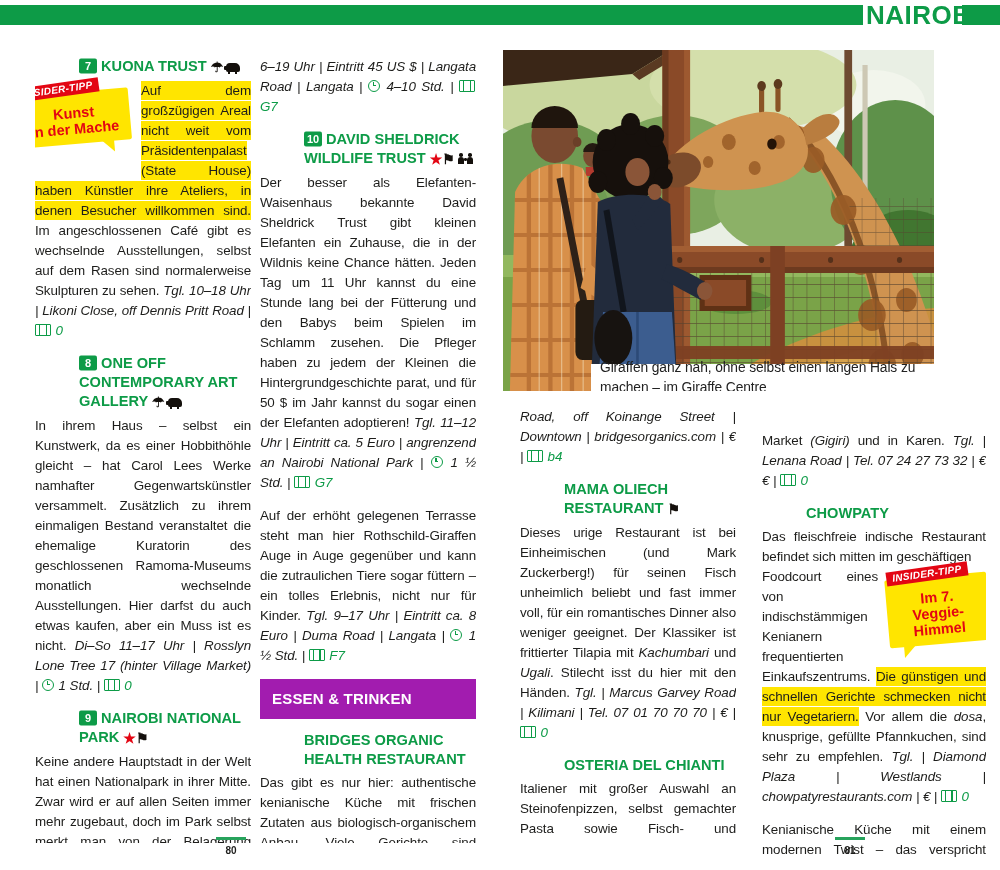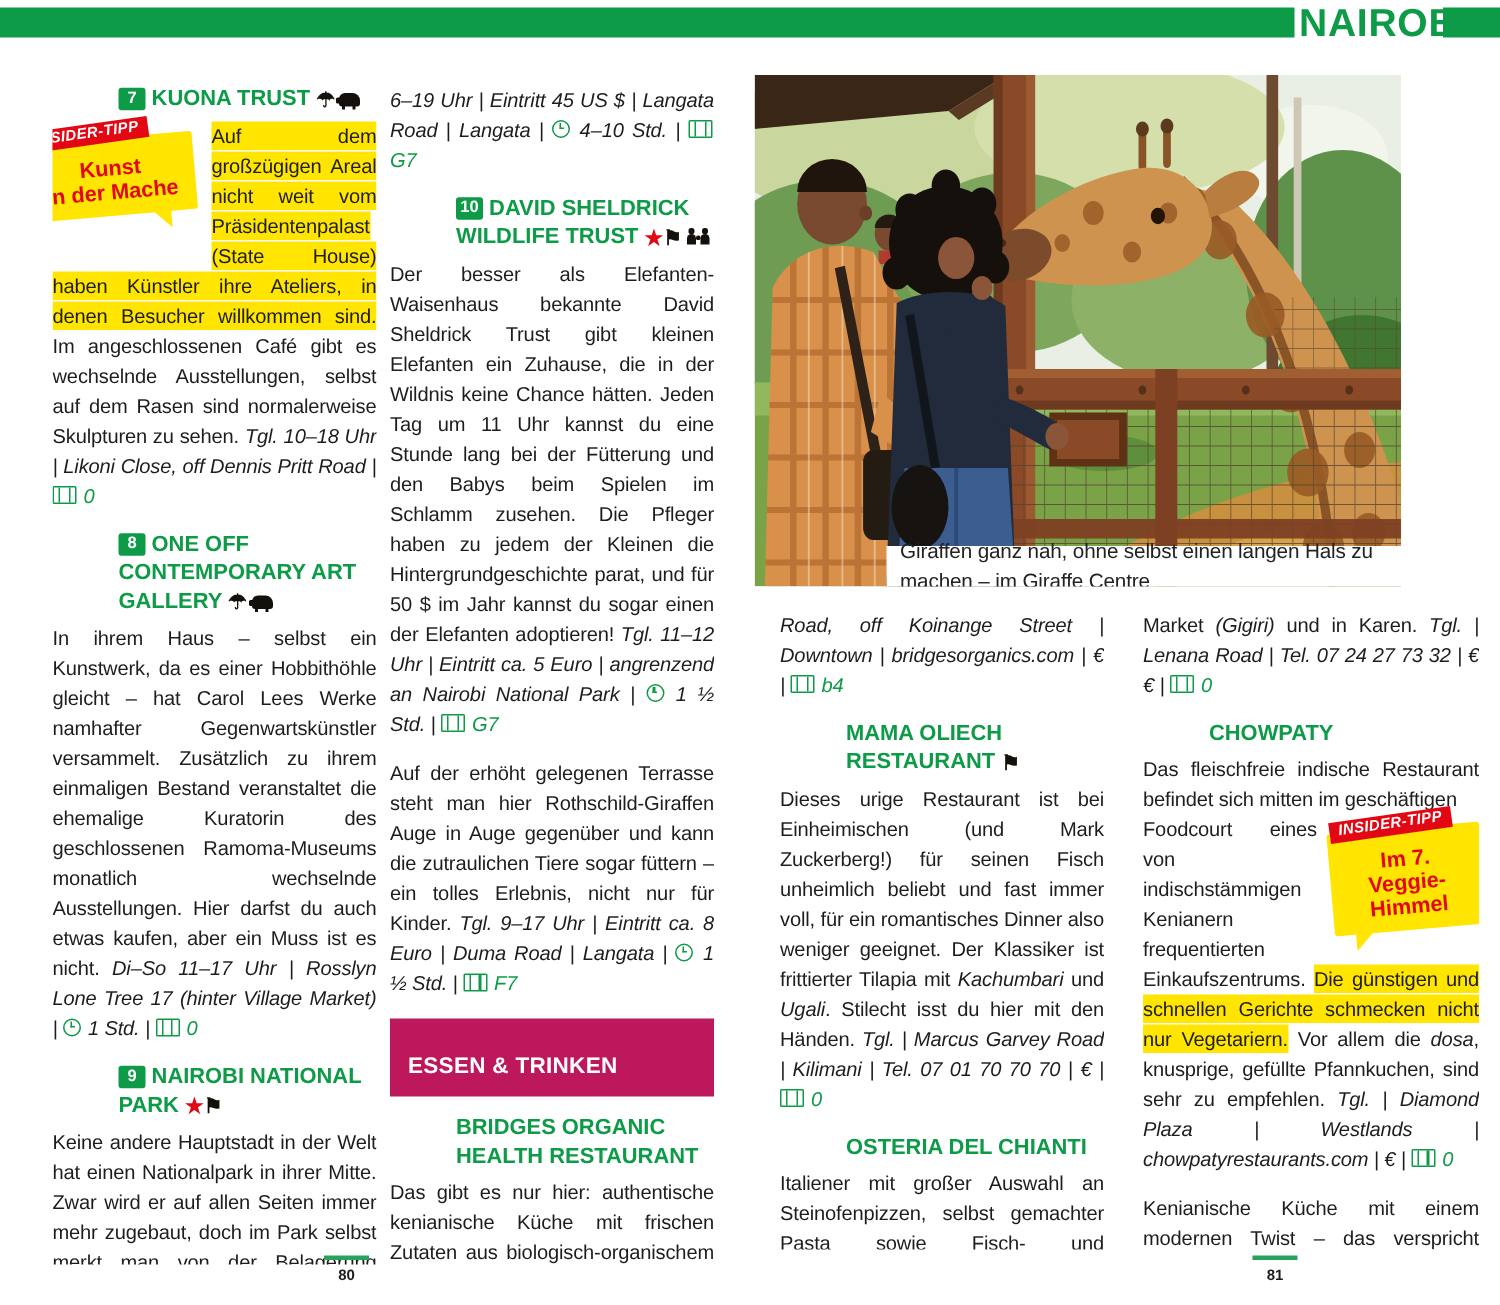--- a/index.html
+++ b/index.html
@@ -12,21 +12,21 @@
   
   .topbar-left{position:absolute;left:0;top:5px;width:863px;height:20px;background:#0d9b47;}
   .topbar-right{position:absolute;right:0;top:5px;width:38px;height:20px;background:#0d9b47;}
   .top-title{position:absolute;left:866px;top:3px;width:96px;text-align:center;
     color:#0d9b47;font-weight:bold;font-size:26px;letter-spacing:.5px;line-height:24px;}
   
   .col{position:absolute;top:57px;width:216px;}
   #col1{left:35px;height:786px;overflow:hidden;}
   #col2{left:260px;height:786px;overflow:hidden;}
   #col3{left:520px;top:407px;height:426px;overflow:hidden;}
-  #col4{left:762px;top:407px;width:224px;height:426px;overflow:hidden;}
+  #col4{left:762px;top:431px;width:224px;height:426px;overflow:hidden;}
   .entry{margin:0 0 13px;}
   .entry h3{margin:0 0 4px;font-size:14.6px;line-height:19px;color:#0d9b47;
     font-weight:bold;letter-spacing:0;padding-left:44px;}
   .entry p{margin:0;text-align:justify;}
   .t-ht{color:#0d9b47;}
   .t-i{font-style:italic;}
   .t-gi{font-style:italic;color:#0d9b47;}
   .t-hl{background:#ffe500;padding:2px 0;}
   .badge{display:inline-block;min-width:14px;padding:0 2px;height:15px;background:#0d9b47;
     color:#fff;font-size:11px;line-height:15px;text-align:center;border-radius:2px;
@@ -63,22 +63,22 @@
     font-size:10px;font-weight:bold;font-style:italic;line-height:14px;padding:0 6px;
     transform:rotate(-8deg);z-index:2;letter-spacing:.3px;white-space:nowrap;}
   .tip-bubble{position:absolute;top:9px;left:1px;right:1px;background:#ffe500;
     transform:rotate(-5deg);padding:13px 2px 7px;text-align:center;color:#e30613;
     font-weight:bold;font-size:14.5px;line-height:16px;border-radius:2px;font-style:normal;letter-spacing:0;}
   .tip-bubble::after{content:"";position:absolute;bottom:-11px;right:18px;width:0;height:0;
     border-left:13px solid transparent;border-top:13px solid #ffe500;}
   .tip.right .tip-bubble::after{right:auto;left:14px;border-left:none;
     border-right:13px solid transparent;}
   
-  .banner{background:#be185d;color:#fff;font-weight:bold;font-size:15px;
-    padding:22px 0 10px 12px;margin:7px 0 12px;letter-spacing:.2px;}
+  .banner{background:#a21caf;color:#fff;font-weight:bold;font-size:15px;
+    padding:10px 0 10px 12px;margin:7px 0 12px;letter-spacing:.2px;}
   
   #photo{position:absolute;left:503px;top:50px;width:431px;height:341px;overflow:hidden;}
   #photo svg{display:block;width:100%;height:100%;}
   .photo-caption{position:absolute;right:0;bottom:0;left:88px;height:27px;background:#fff;
     display:flex;align-items:center;padding-left:9px;font-size:13.8px;color:#222;
     letter-spacing:-0.1px;}
   
   .pg-rule{position:absolute;width:30px;height:2.5px;background:#27a35c;top:837px;}
   .pg-num{position:absolute;top:841px;width:30px;text-align:center;font-weight:bold;
     font-size:10px;color:#1d1d1b;}

